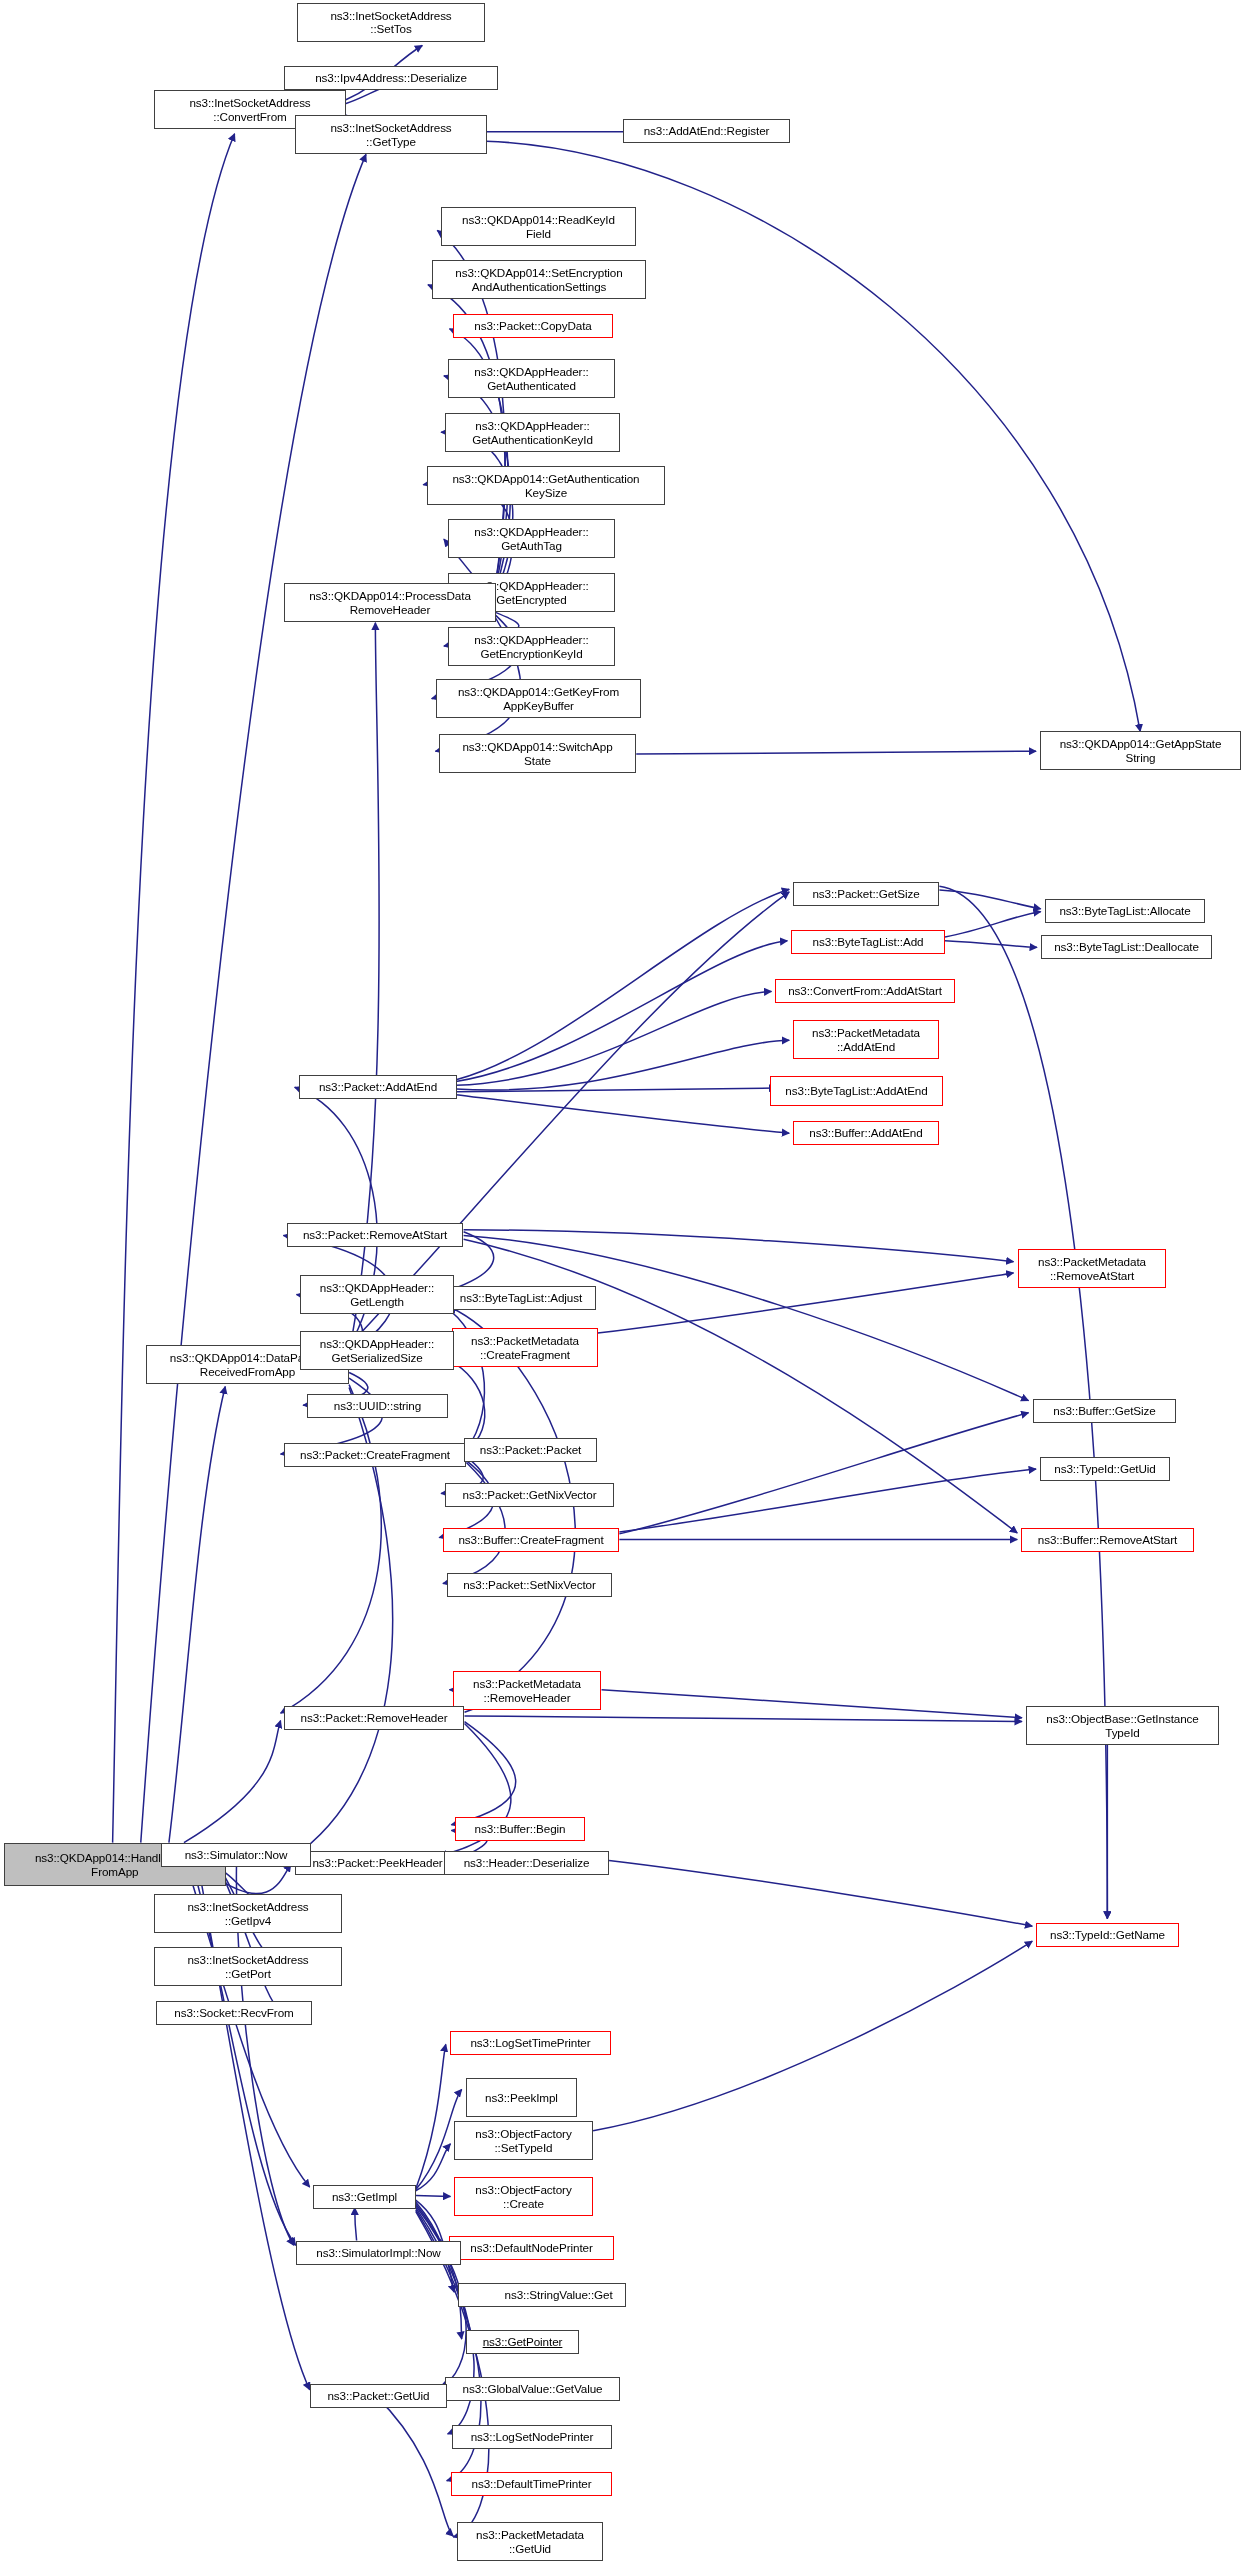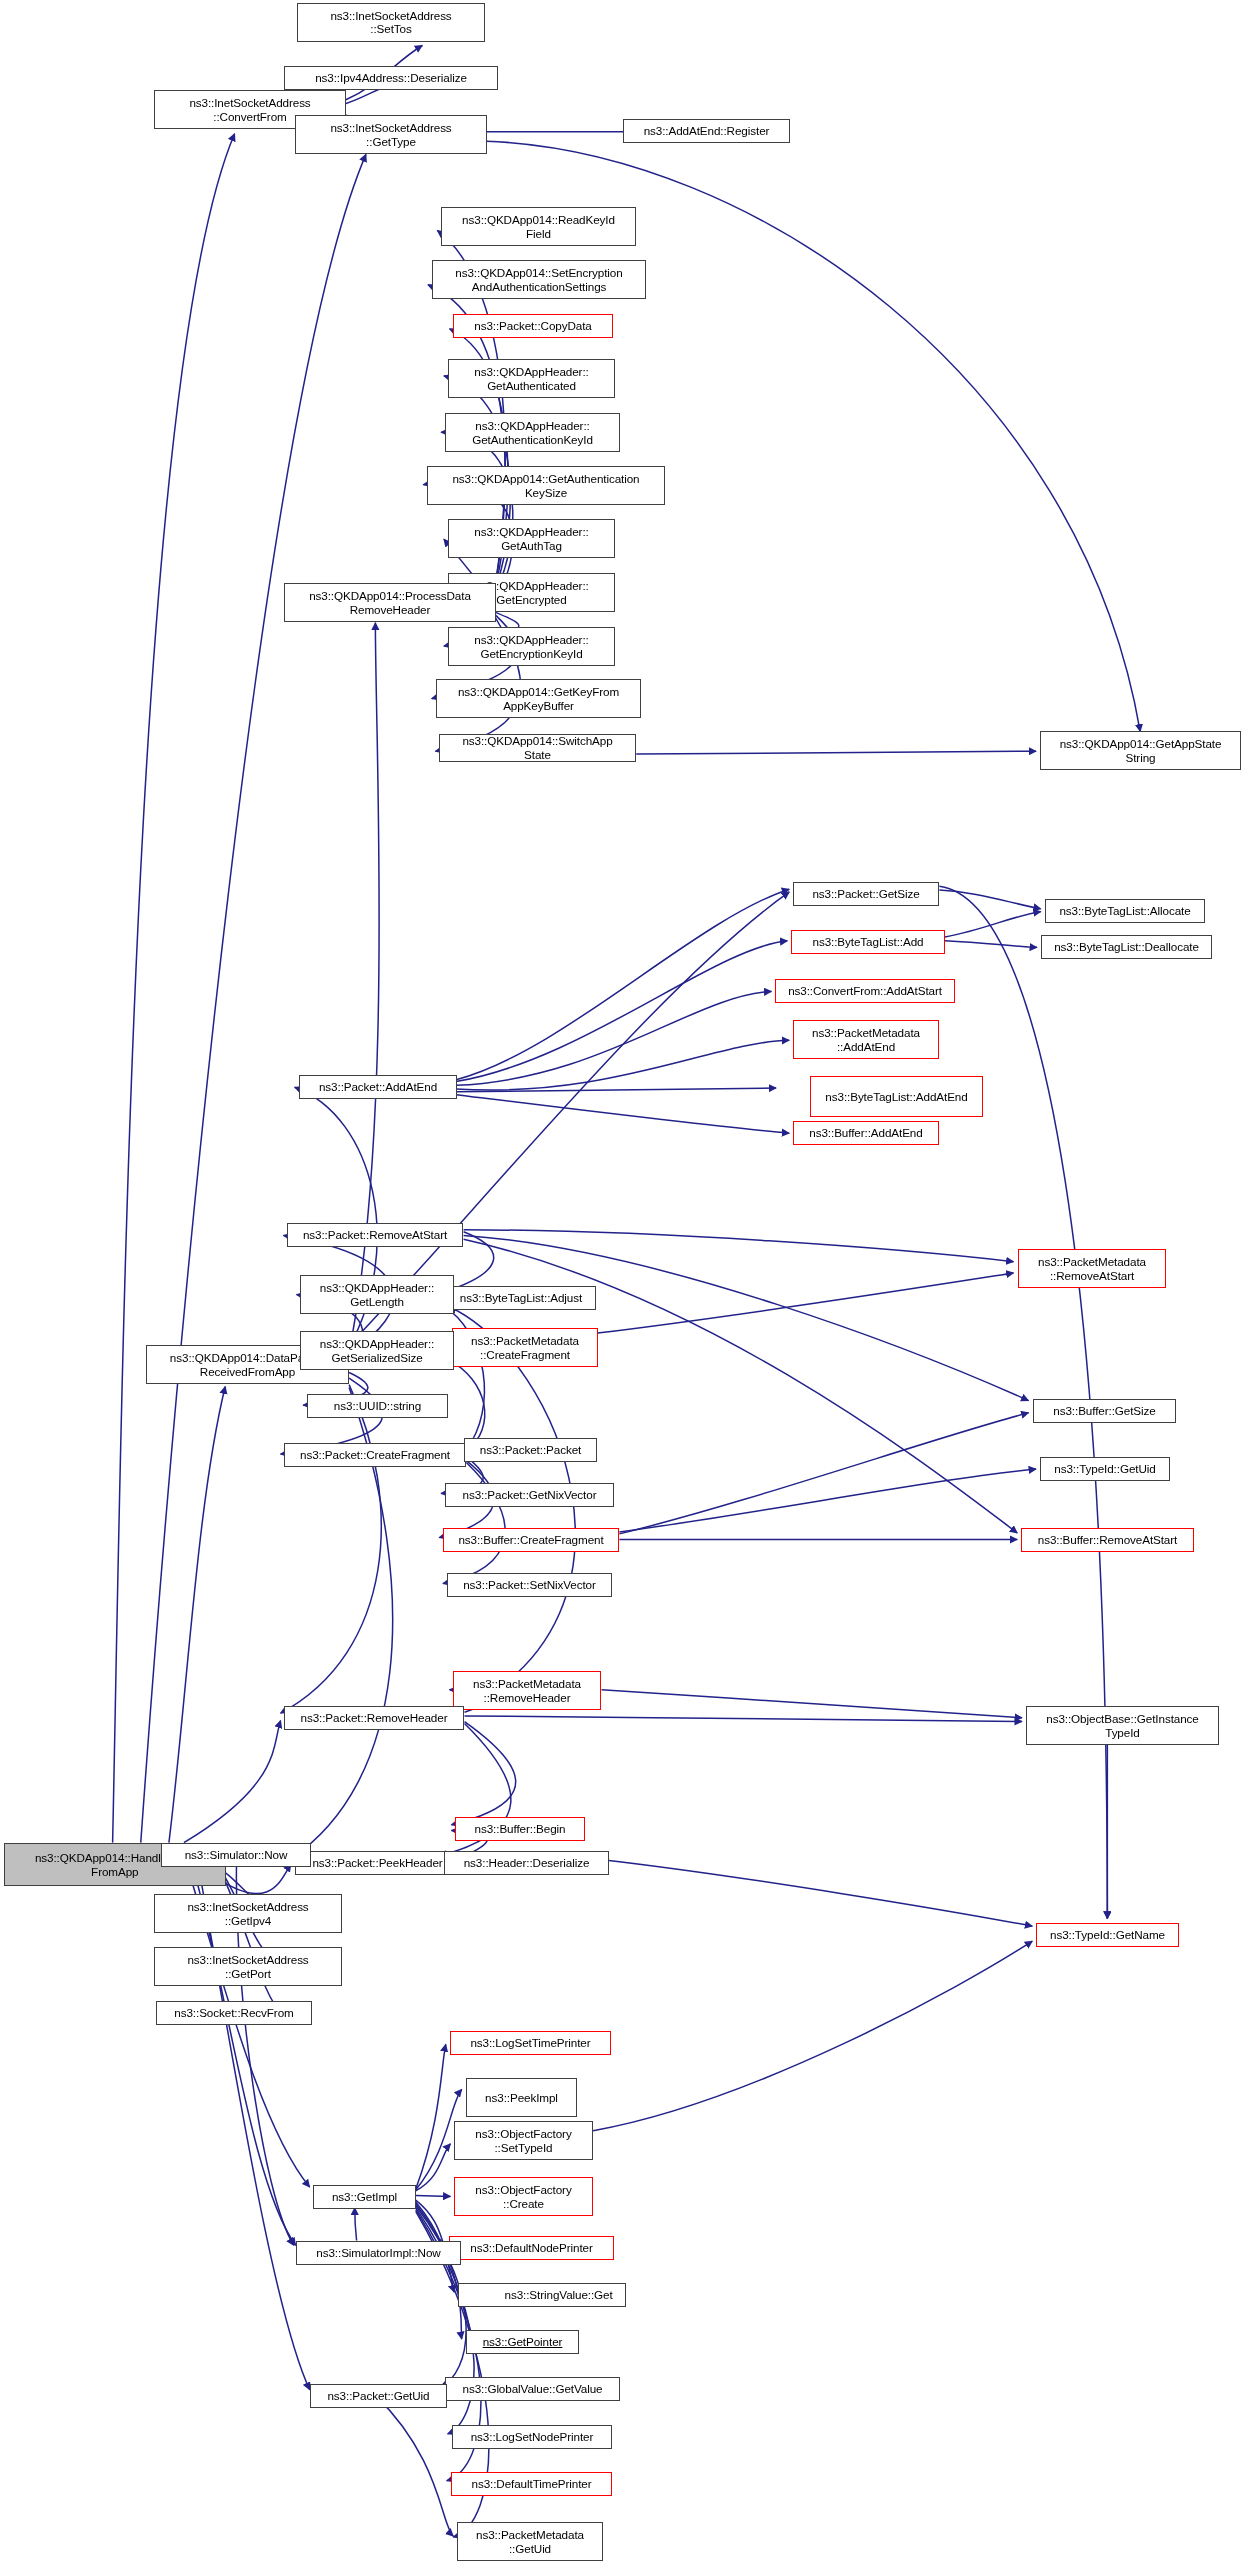--- a/index.html
+++ b/index.html
@@ -172,34 +172,34 @@
       <div class="node" style="left: 427px; top: 466px; width: 238px; height: 39px;">ns3::QKDApp014::GetAuthentication
 KeySize</div>
       <div class="node" style="left: 448px; top: 519px; width: 167px; height: 39px;">ns3::QKDAppHeader::
 GetAuthTag</div>
       <div class="node" style="left: 448px; top: 573px; width: 167px; height: 39px;">ns3::QKDAppHeader::
 GetEncrypted</div>
       <div class="node" style="left: 448px; top: 627px; width: 167px; height: 39px;">ns3::QKDAppHeader::
 GetEncryptionKeyId</div>
       <div class="node" style="left: 436px; top: 679px; width: 205px; height: 39px;">ns3::QKDApp014::GetKeyFrom
 AppKeyBuffer</div>
-      <div class="node" style="left: 439px; top: 734px; width: 197px; height: 28px;">ns3::QKDApp014::SwitchApp
+      <div class="node" style="left: 439px; top: 734px; width: 197px; height: 39px;">ns3::QKDApp014::SwitchApp
 State</div>
       <div class="node" style="left: 284px; top: 583px; width: 212px; height: 39px;">ns3::QKDApp014::ProcessData
 RemoveHeader</div>
       <div class="node" style="left: 1040px; top: 731px; width: 201px; height: 39px;">ns3::QKDApp014::GetAppState
 String</div>
       <div class="node" style="left: 793px; top: 882px; width: 146px; height: 23.5px;">ns3::Packet::GetSize</div>
       <div class="node" style="left: 1045px; top: 899px; width: 160px; height: 23.5px;">ns3::ByteTagList::Allocate</div>
       <div class="node" style="left: 1041px; top: 935px; width: 171px; height: 23.5px;">ns3::ByteTagList::Deallocate</div>
       <div class="node red" style="left: 791px; top: 930px; width: 154px; height: 23.5px;">ns3::ByteTagList::Add</div>
       <div class="node red" style="left: 775px; top: 979px; width: 180px; height: 23.5px;">ns3::ConvertFrom::AddAtStart</div>
       <div class="node red" style="left: 793px; top: 1020px; width: 146px; height: 39px;">ns3::PacketMetadata
 ::AddAtEnd</div>
-      <div class="node red" style="left: 810px; top: 1076px; width: 173px; height: 41px;">ns3::ByteTagList::AddAtEnd</div>
+      <div class="node red" style="left: 770px; top: 1076px; width: 173px; height: 30px;">ns3::ByteTagList::AddAtEnd</div>
       <div class="node red" style="left: 793px; top: 1121px; width: 146px; height: 23.5px;">ns3::Buffer::AddAtEnd</div>
       <div class="node" style="left: 299px; top: 1075px; width: 158px; height: 23.5px;">ns3::Packet::AddAtEnd</div>
       <div class="node" style="left: 287px; top: 1223px; width: 176px; height: 23.5px;">ns3::Packet::RemoveAtStart</div>
       <div class="node red" style="left: 1018px; top: 1249px; width: 148px; height: 39px;">ns3::PacketMetadata
 ::RemoveAtStart</div>
       <div class="node" style="left: 446px; top: 1286px; width: 150px; height: 23.5px;">ns3::ByteTagList::Adjust</div>
       <div class="node" style="left: 300px; top: 1275px; width: 154px; height: 39px;">ns3::QKDAppHeader::
 GetLength</div>
       <div class="node red" style="left: 452px; top: 1328px; width: 146px; height: 39px;">ns3::PacketMetadata
 ::CreateFragment</div>

